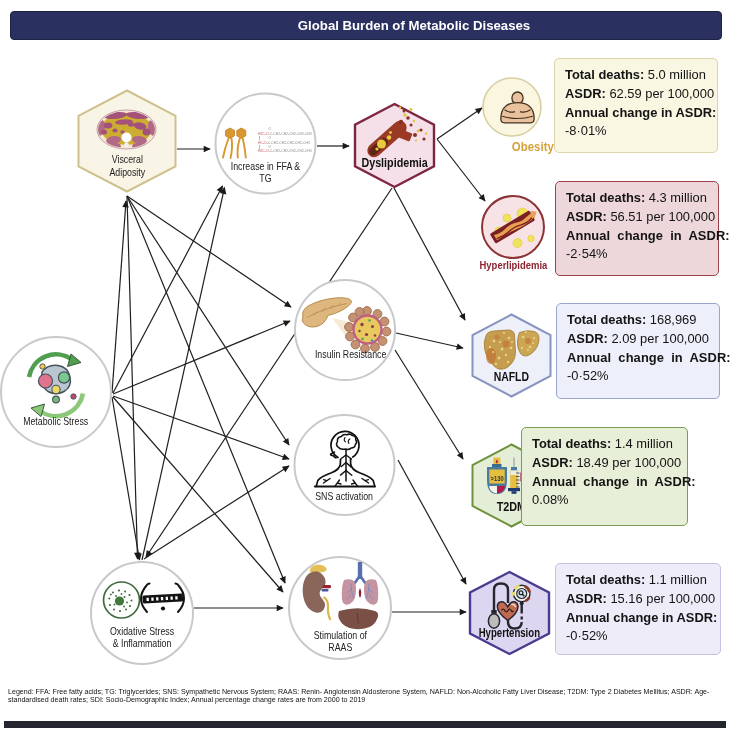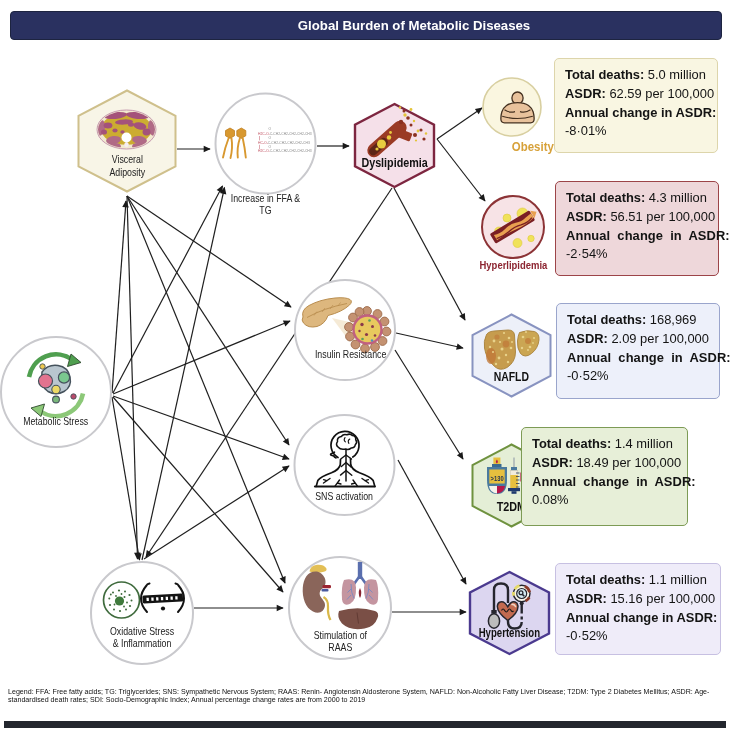--- a/index.html
+++ b/index.html
@@ -378,21 +378,21 @@
       <path d="M369,584 q0,9 -3,14.5 M369,589 l3.5,3.5 M369,595 l4,4.5"></path>
     </g>
     <path d="M360,588 q2.5,5 0,10 q-2.5,-5 0,-10z" fill="#8a2430"></path>
 
     <path d="M339,611 q19,-5.5 36,0 q4.5,1.5 2.5,7 q-3,9 -13,10.5 q-14.5,2.5 -22.5,-5 q-5.5,-6 -3,-12.5z" fill="#7a4f46"></path>
     <path d="M357,612.5 l1.5,11" stroke="#5a352e" stroke-width="0.8" fill="none"></path>
   </g>
 </svg>
 
 <div class="lbl" style="left:77px;top:153px;width:100px;"><span>Visceral<br>Adiposity</span></div>
-<div class="lbl" style="left:215px;top:159.5px;width:100px;margin-top:32px;"><span>Increase in FFA &amp;<br>TG</span></div>
+<div class="lbl" style="left:215px;top:159.5px;width:100px;"><span>Increase in FFA &amp;<br>TG</span></div>
 <div class="lbl" style="left:344px;top:156.5px;width:101px;font-weight:bold;font-size:12.5px;color:#111;"><span style="transform:scaleX(0.86);">Dyslipidemia</span></div>
 <div class="lbl" style="left:295px;top:348px;width:100px;text-align:right;"><span>Insulin Resistance</span></div>
 <div class="lbl" style="left:294px;top:490px;width:100px;"><span>SNS activation</span></div>
 <div class="lbl" style="left:290px;top:628.5px;width:100px;"><span>Stimulation of<br>RAAS</span></div>
 <div class="lbl" style="left:6px;top:415px;width:100px;"><span>Metabolic Stress</span></div>
 <div class="lbl" style="left:92px;top:624.5px;width:100px;"><span>Oxidative Stress<br>&amp; Inflammation</span></div>
 <div class="lbl" style="left:483px;top:140.5px;width:100px;font-weight:bold;font-size:13px;color:#d7a139;"><span style="transform:scaleX(0.88);">Obesity</span></div>
 <div class="lbl" style="left:463px;top:258.5px;width:100px;font-weight:bold;font-size:11px;color:#8c2430;"><span style="transform:scaleX(0.86);">Hyperlipidemia</span></div>
 <div class="lbl" style="left:461px;top:370.5px;width:101px;font-weight:bold;font-size:12px;color:#111;"><span style="transform:scaleX(0.87);">NAFLD</span></div>
 <div class="lbl" style="left:461px;top:500.5px;width:101px;font-weight:bold;font-size:12px;color:#111;"><span style="transform:scaleX(0.9);">T2DM</span></div>

